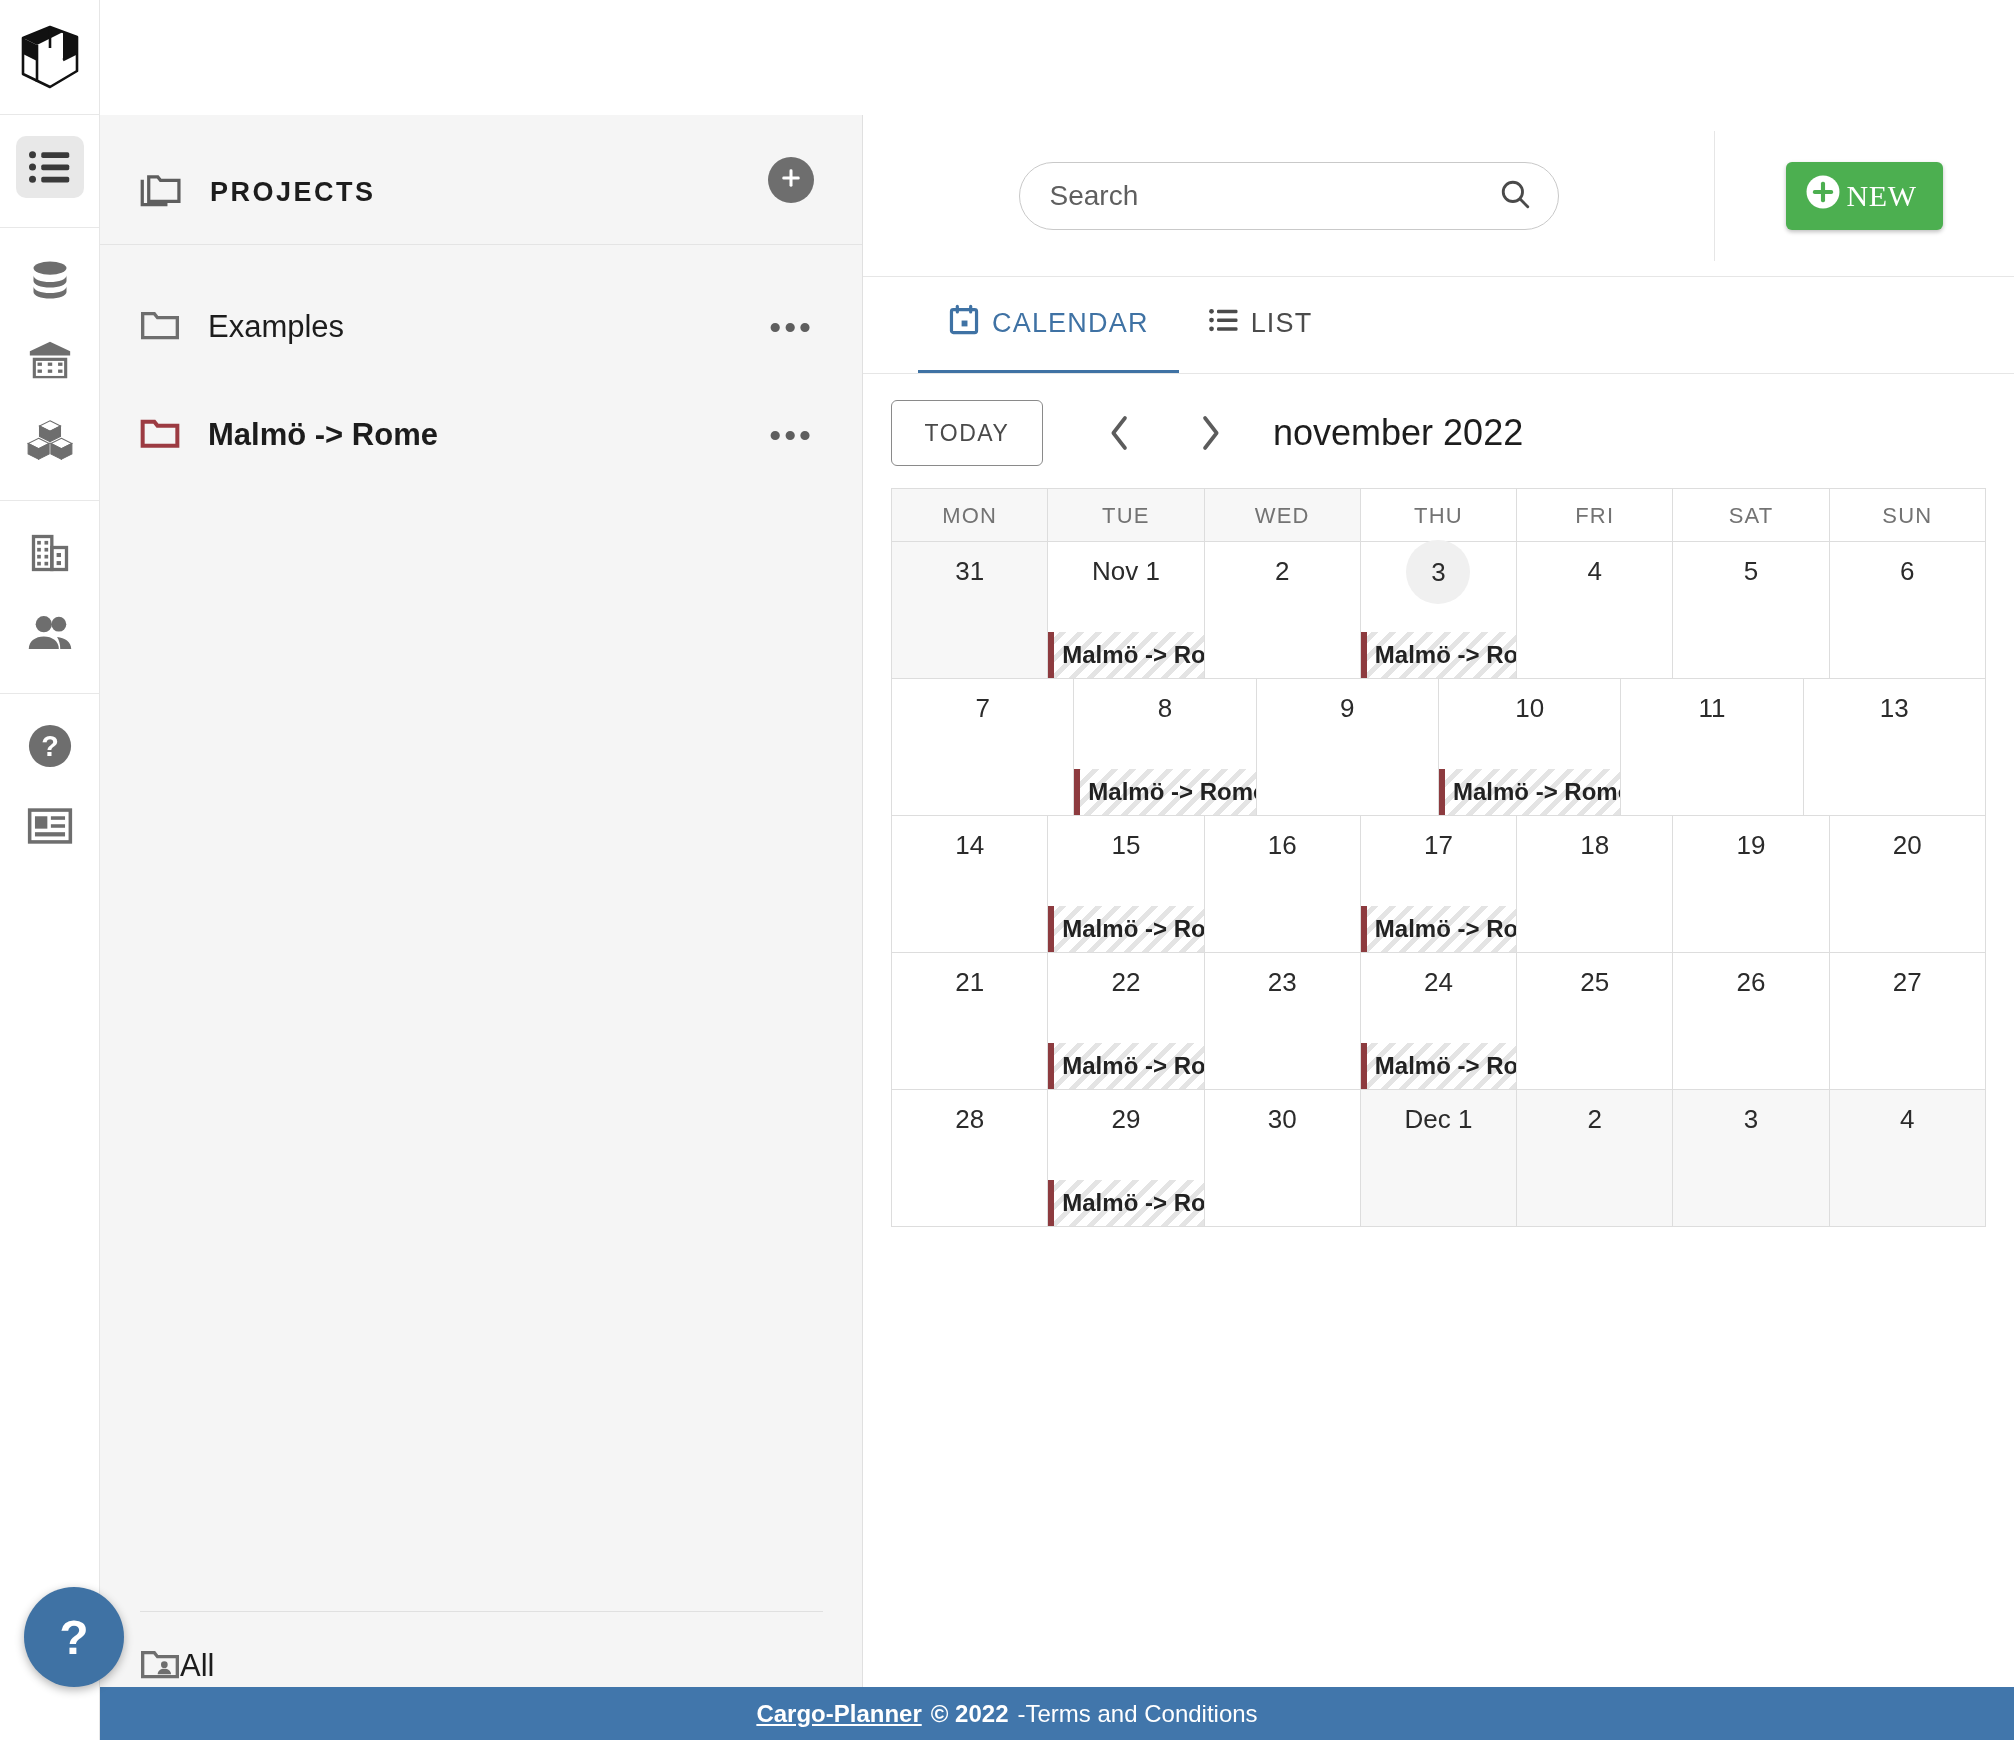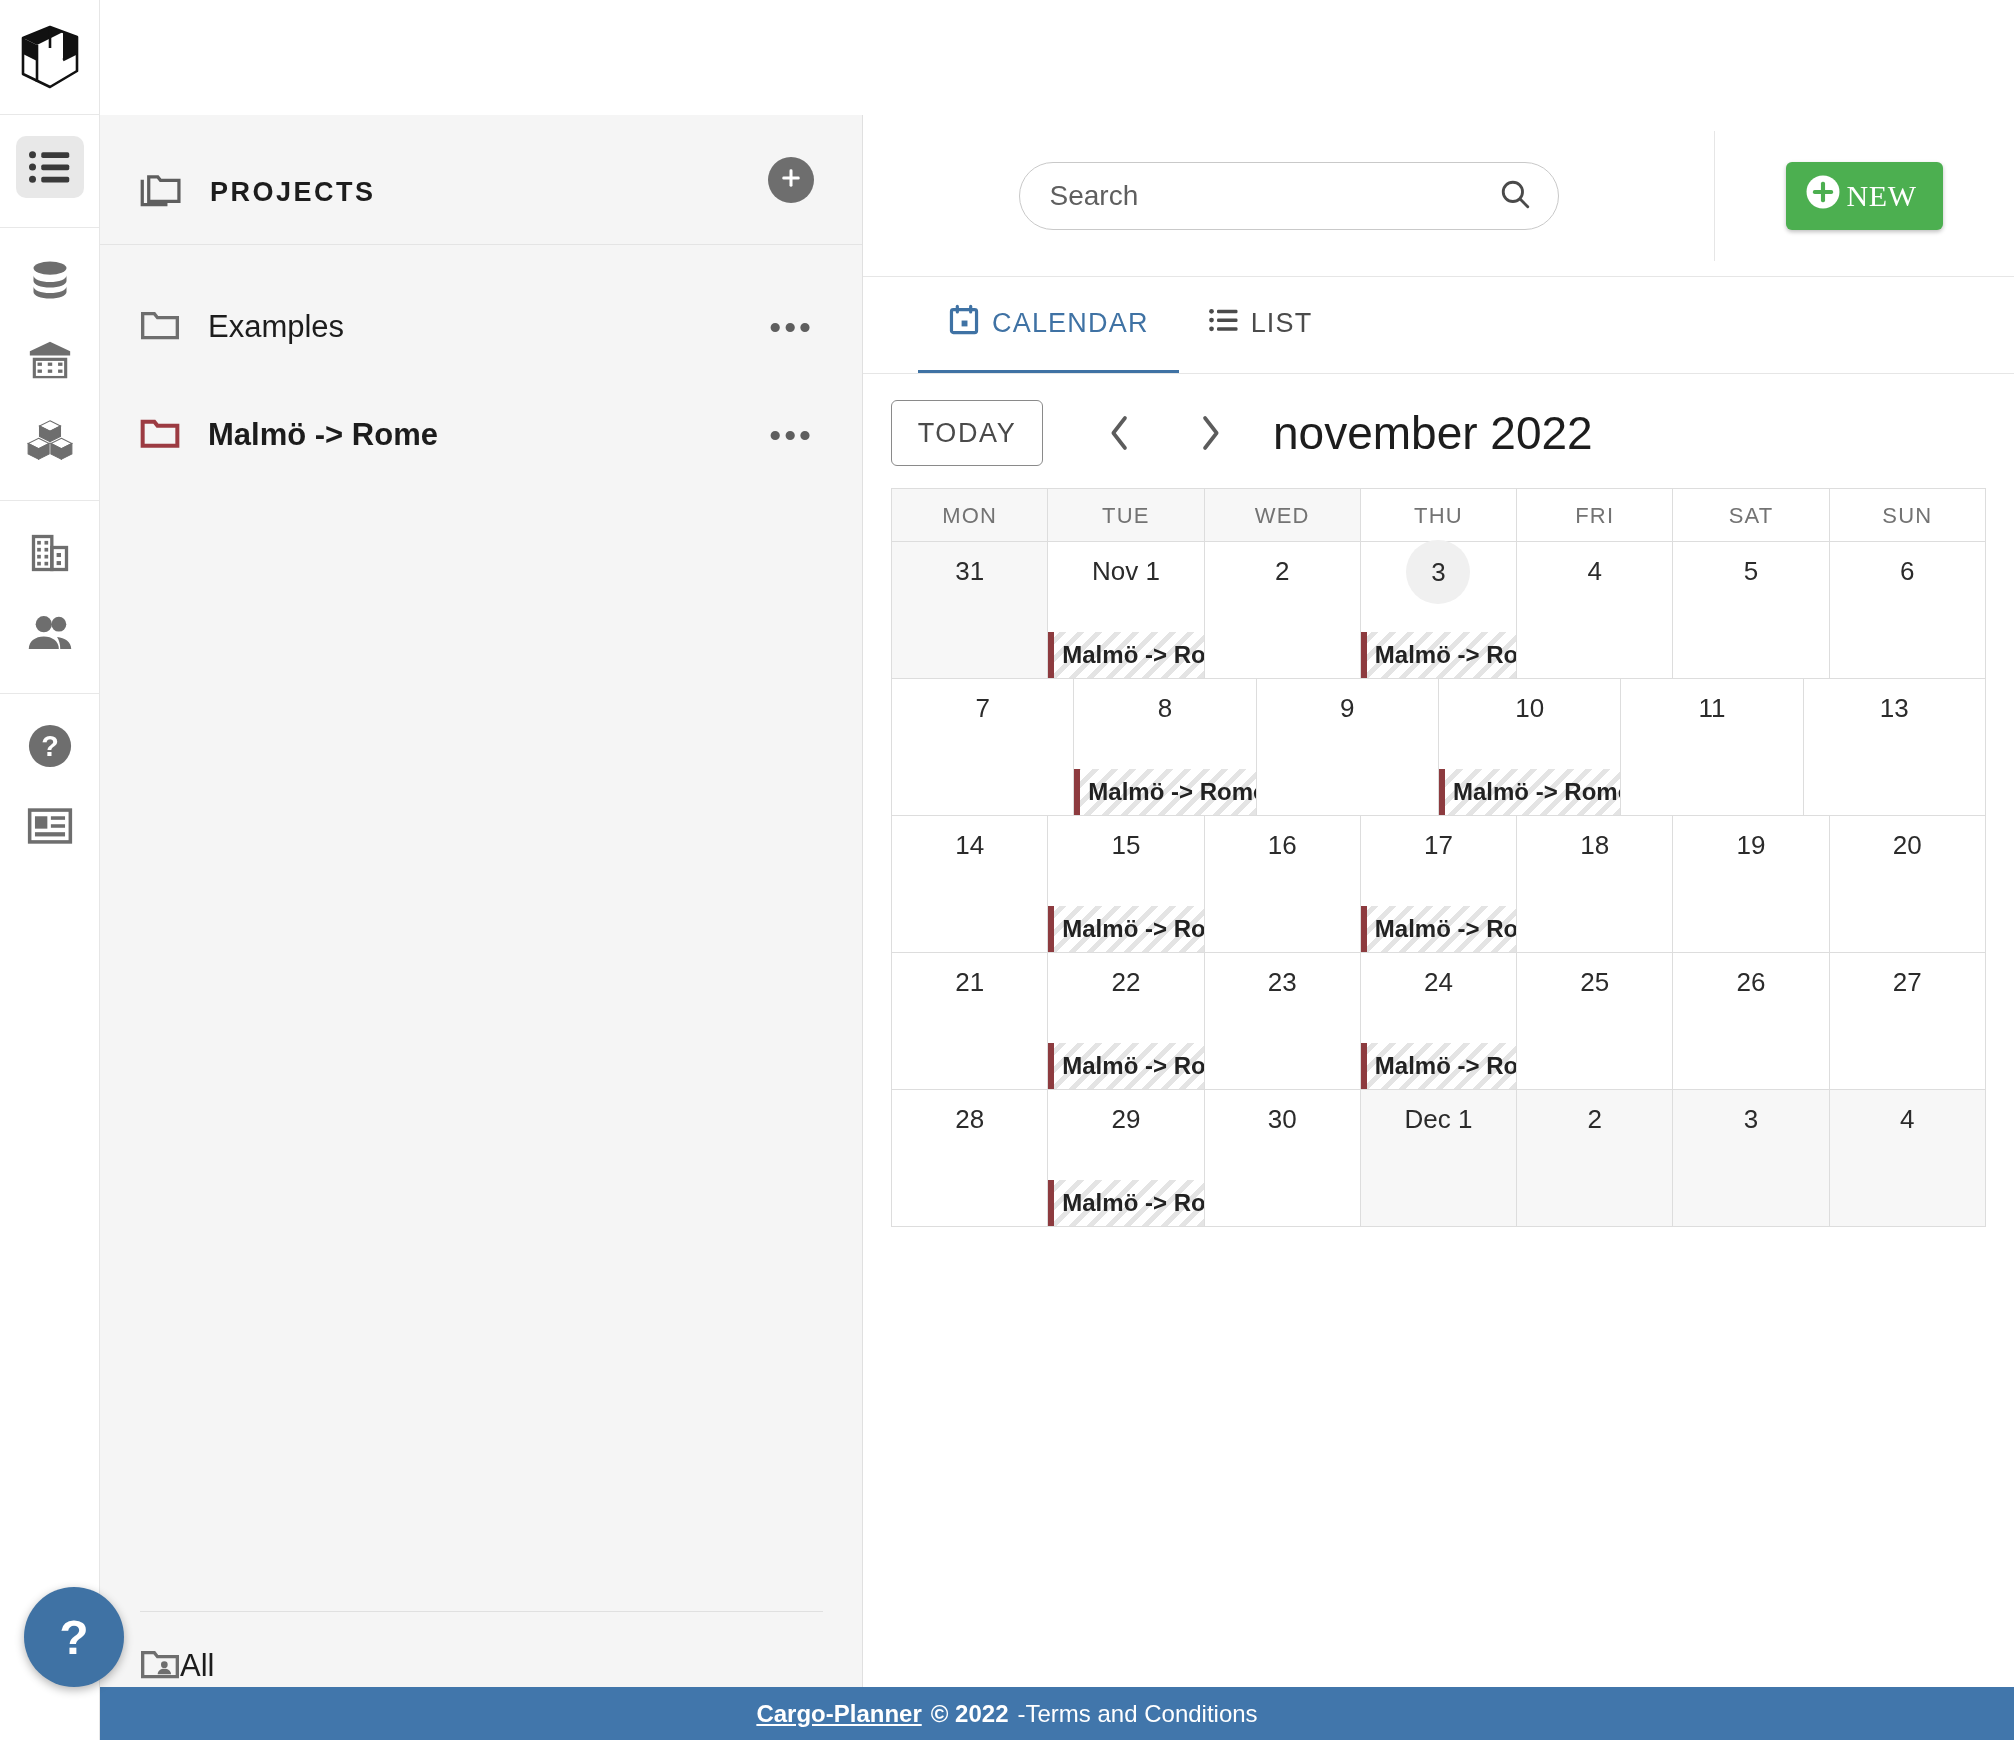--- a/index.html
+++ b/index.html
@@ -152,31 +152,31 @@
   .tab.active { color: #3f72a4; border-bottom-color: #3f72a4; }
 
   
   .cal-toolbar {
     display: flex; align-items: center; gap: 0;
     padding: 26px 0 22px 28px;
   }
   .today-btn {
     height: 66px; min-width: 152px; padding: 0 24px;
     border: 1px solid #8a8a8a; border-radius: 6px; background: #fff;
-    font-size: 27px; letter-spacing: 1.6px; color: #4a4a4a;
+    font-size: 23px; letter-spacing: 1.6px; color: #4a4a4a;
     font-family: "Liberation Sans", sans-serif; cursor: pointer;
   }
   .nav-btn {
     width: 66px; height: 66px; border: none; background: transparent;
     color: #5c5c5c; font-size: 40px; line-height: 1; cursor: pointer;
     display: flex; align-items: center; justify-content: center;
   }
   .nav-prev { margin-left: 44px; }
   .nav-next { margin-left: 24px; }
-  .cal-title { font-size: 46px; color: #1d1d1d; margin-left: 30px; }
+  .cal-title { font-size: 36px; color: #1d1d1d; margin-left: 30px; }
 
   
   .cal {
     margin: 0 28px 0 28px;
     border: 1px solid #dddddd;
     border-bottom: none; border-right: none;
   }
   .cal-hdr { display: flex; background: #ffffff; }
   .cal-hdr div {
     flex: 1; text-align: center; font-size: 22px; letter-spacing: 1.2px;

